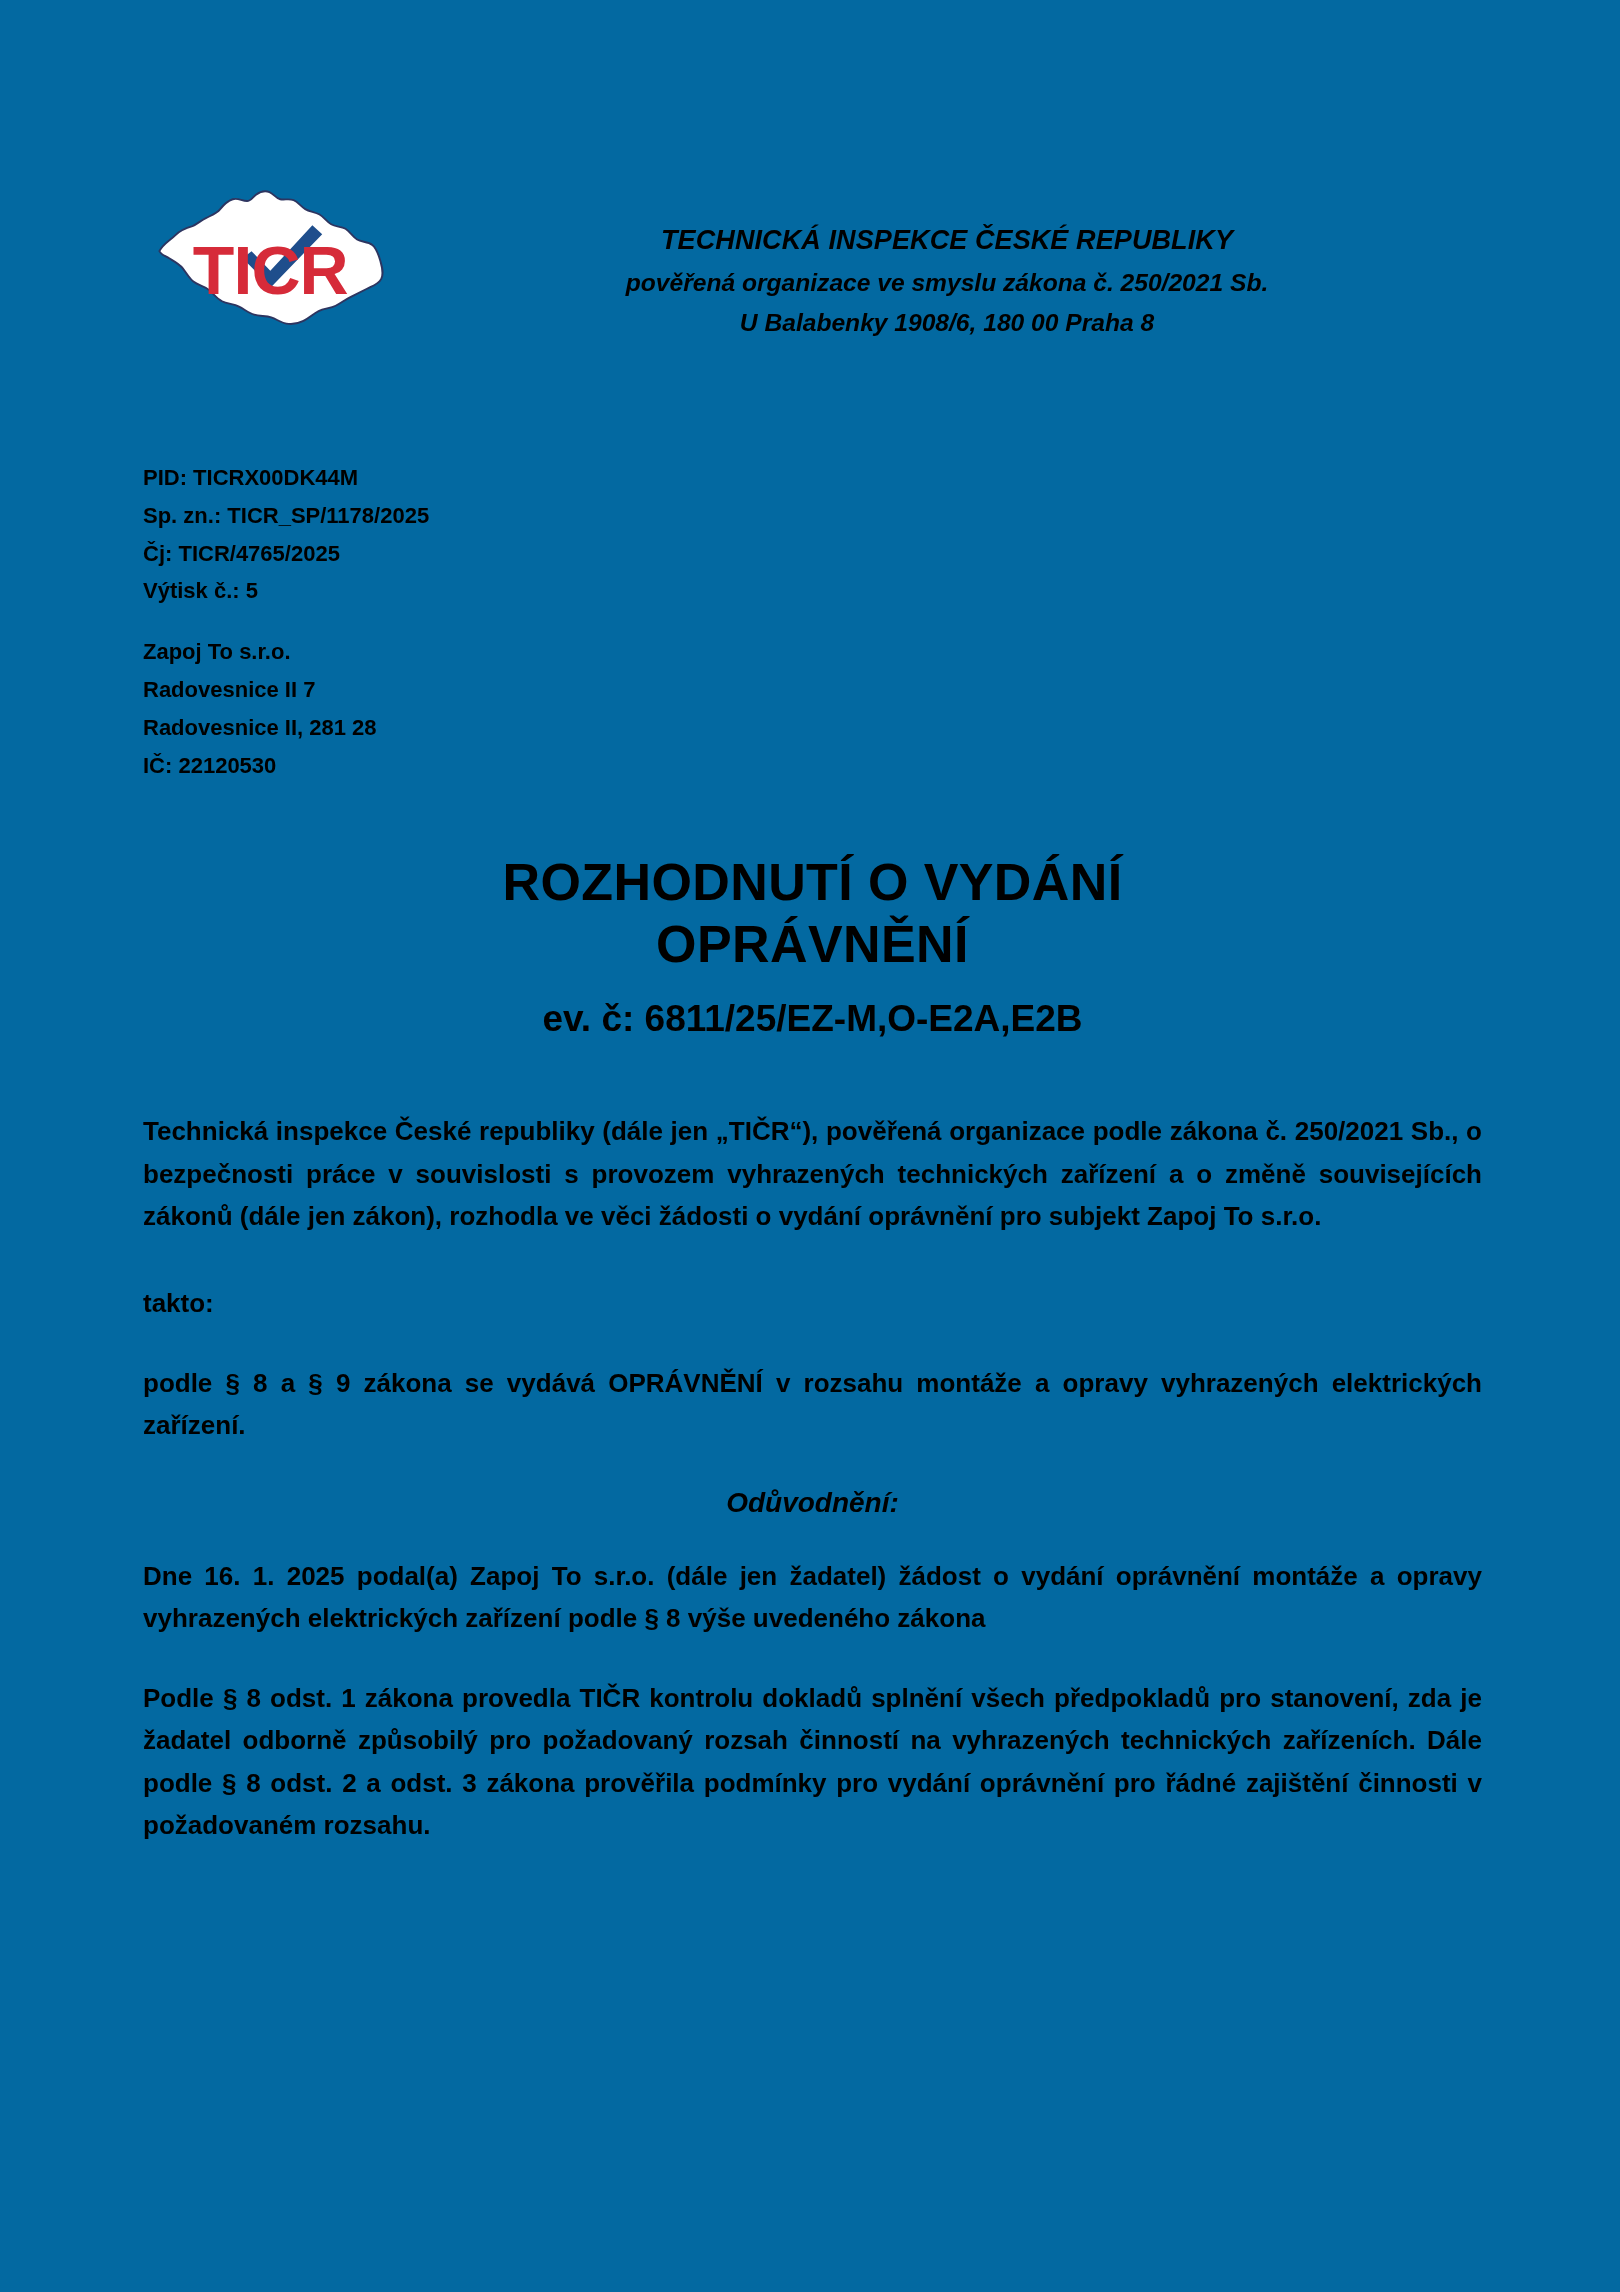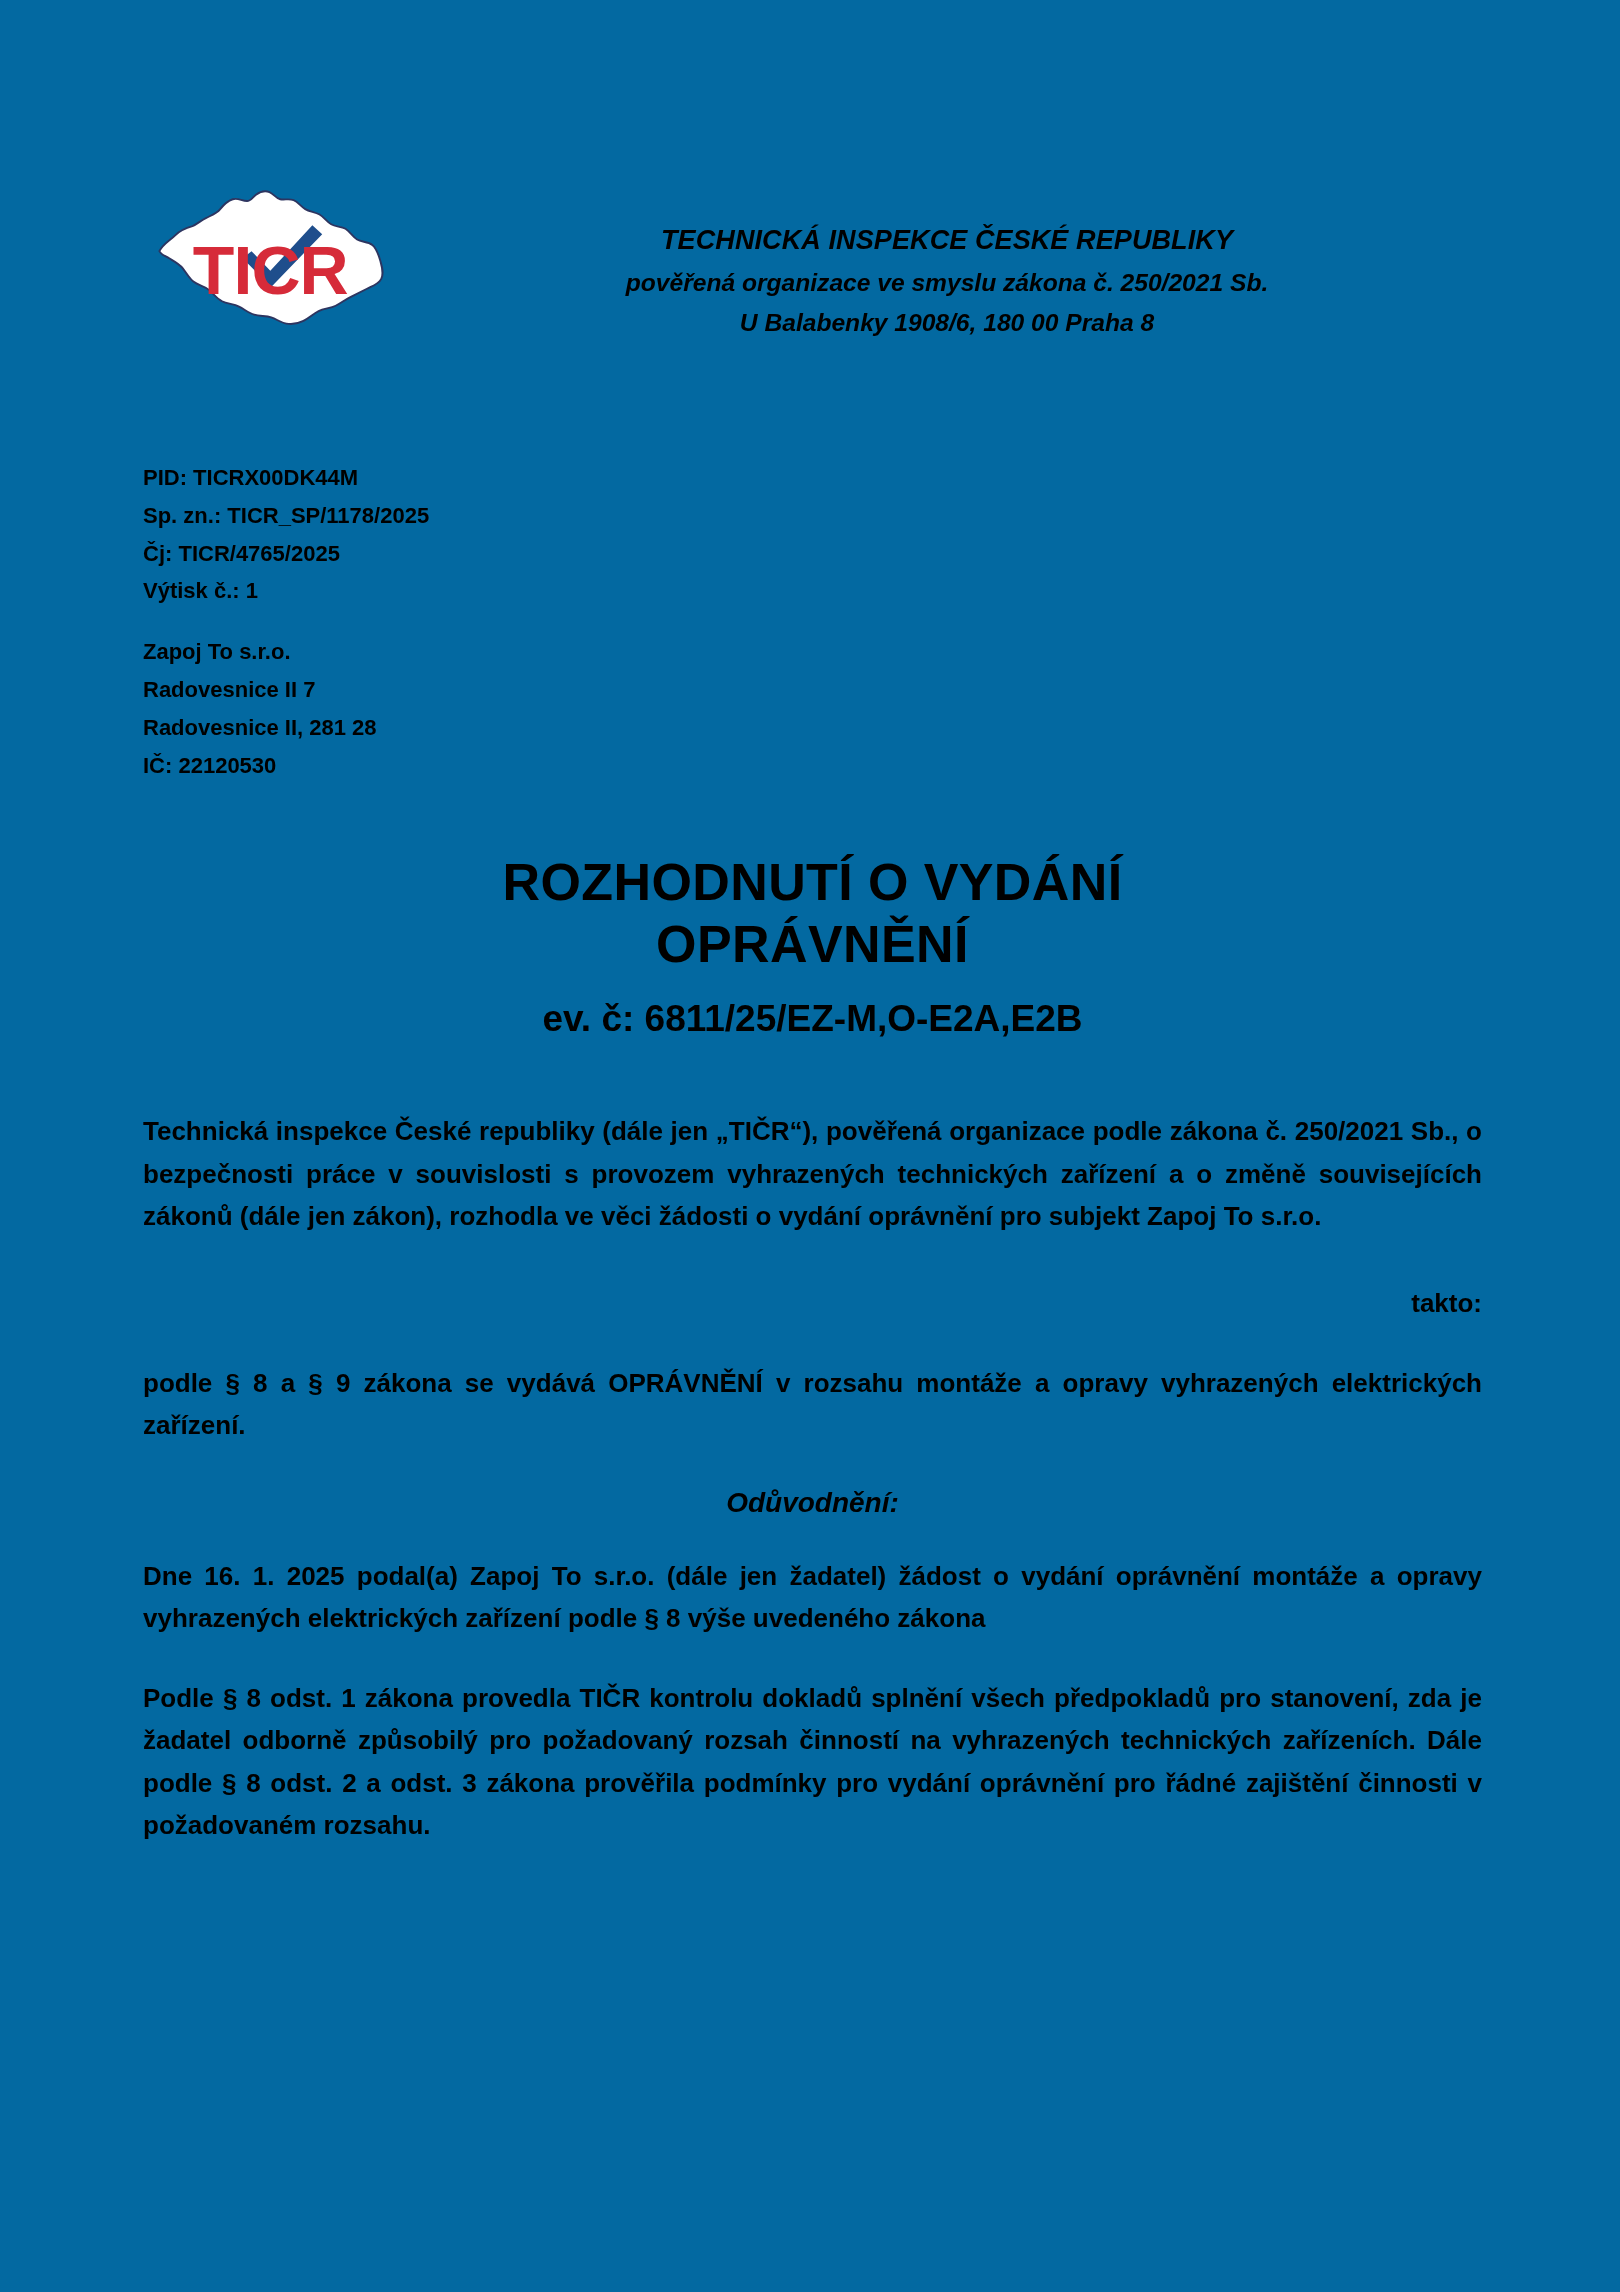--- a/index.html
+++ b/index.html
@@ -106,21 +106,21 @@
   .para {
     margin-top: 38px;
     font-size: 26px;
     font-weight: bold;
     line-height: 1.62;
     text-align: justify;
     text-justify: inter-word;
   }
   .para.first { margin-top: 70px; }
   .para.center {
-    text-align: right;
+    text-align: left;
     margin-top: 45px;
   }
   .para.tight { margin-top: 36px; }
   .heading-center {
     margin-top: 41px;
     text-align: center;
     font-size: 28px;
     font-weight: bold;
     font-style: italic;
   }
@@ -158,21 +158,21 @@
         <div class="org-line org-name">TECHNICKÁ INSPEKCE ČESKÉ REPUBLIKY</div>
         <div class="org-line org-sub">pověřená organizace ve smyslu zákona č. 250/2021 Sb.</div>
         <div class="org-line org-addr">U Balabenky 1908/6, 180 00 Praha 8</div>
       </div>
     </div>
 
     <div class="ref-block">
       <div class="ref-line">PID: TICRX00DK44M</div>
       <div class="ref-line">Sp. zn.: TICR_SP/1178/2025</div>
       <div class="ref-line">Čj: TICR/4765/2025</div>
-      <div class="ref-line">Výtisk č.: 1</div>
+      <div class="ref-line">Výtisk č.: 5</div>
     </div>
 
     <div class="addr-block">
       <div class="addr-line">Zapoj To s.r.o.</div>
       <div class="addr-line">Radovesnice II 7</div>
       <div class="addr-line">Radovesnice II, 281 28</div>
       <div class="addr-line">IČ: 22120530</div>
     </div>
 
     <div class="doc-title">

